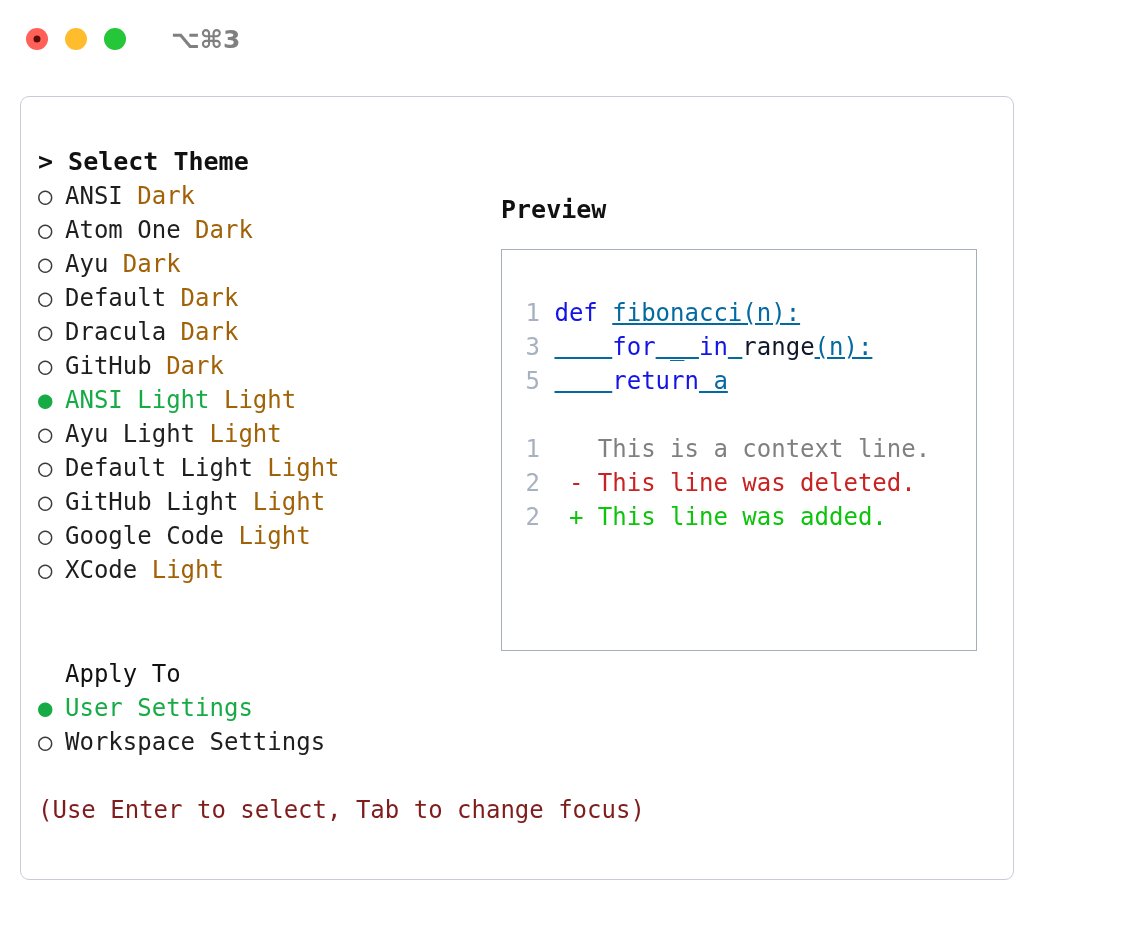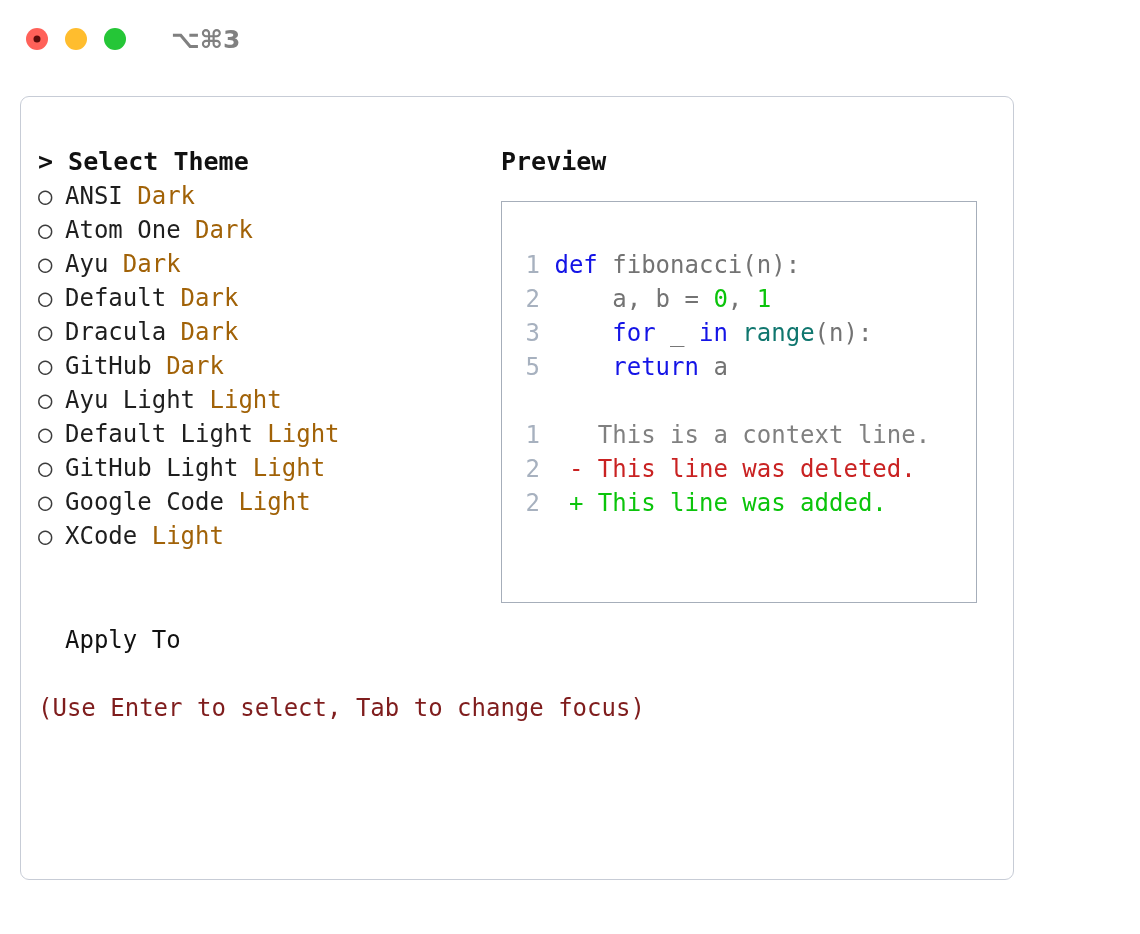--- a/index.html
+++ b/index.html
@@ -144,20 +144,21 @@
     left: 480px;
     top: 48px;
     width: 500px;
   }
   .preview-title {
     font-size: 25px;
     font-weight: bold;
     color: #111111;
     line-height: 34px;
     white-space: pre;
+    margin-top: 48px;
   }
   .preview-box {
     margin-top: 22px;
     width: 476px;
     height: 402px;
     border: 1px solid #a6aeba;
     box-sizing: border-box;
     background: #ffffff;
     padding: 46px 0 0 14px;
   }
@@ -167,23 +168,23 @@
     white-space: pre;
     color: #1a1a1a;
   }
   .ln {
     color: #a7b1bf;
     display: inline-block;
     width: 24px;
     text-align: right;
   }
   .tok-kw { color: #1414e6; }
-  .tok-fn { color: #0f766e; }
+  .tok-fn { color: #0f172a; }
   .tok-num { color: #0bc40b; }
-  .tok-plain { color: #737373; }
+  .tok-plain { color: #0369a1; text-decoration: underline; }
   .diff-gap { height: 34px; }
   .diff-ctx { color: #808080; }
   .diff-del { color: #c92222; }
   .diff-add { color: #0bc40b; }
 </style>
 </head>
 <body>
 
 <div id="app">
 
@@ -203,44 +204,48 @@
 
         <div class="section-header">&gt; Select Theme</div>
 
         <div id="theme-list">
             <div class="opt-row"><span class="marker">○</span><span class="opt-name">ANSI</span><span> </span><span class="opt-variant">Dark</span></div>
             <div class="opt-row"><span class="marker">○</span><span class="opt-name">Atom One</span><span> </span><span class="opt-variant">Dark</span></div>
             <div class="opt-row"><span class="marker">○</span><span class="opt-name">Ayu</span><span> </span><span class="opt-variant">Dark</span></div>
             <div class="opt-row"><span class="marker">○</span><span class="opt-name">Default</span><span> </span><span class="opt-variant">Dark</span></div>
             <div class="opt-row"><span class="marker">○</span><span class="opt-name">Dracula</span><span> </span><span class="opt-variant">Dark</span></div>
             <div class="opt-row"><span class="marker">○</span><span class="opt-name">GitHub</span><span> </span><span class="opt-variant">Dark</span></div>
+            <div class="opt-row selected"><span class="marker sel">●</span><span class="opt-name">ANSI Light</span><span> </span><span class="opt-variant">Light</span></div>
             <div class="opt-row"><span class="marker">○</span><span class="opt-name">Ayu Light</span><span> </span><span class="opt-variant">Light</span></div>
             <div class="opt-row"><span class="marker">○</span><span class="opt-name">Default Light</span><span> </span><span class="opt-variant">Light</span></div>
             <div class="opt-row"><span class="marker">○</span><span class="opt-name">GitHub Light</span><span> </span><span class="opt-variant">Light</span></div>
             <div class="opt-row"><span class="marker">○</span><span class="opt-name">Google Code</span><span> </span><span class="opt-variant">Light</span></div>
             <div class="opt-row"><span class="marker">○</span><span class="opt-name">XCode</span><span> </span><span class="opt-variant">Light</span></div>
           </div>
 
         <div class="spacer-line"></div>
 
         <div class="apply-header">Apply To</div>
 
+        <div id="apply-list">
+            <div class="opt-row selected"><span class="marker sel">●</span><span class="opt-name">User Settings</span></div>
+            <div class="opt-row"><span class="marker">○</span><span class="opt-name">Workspace Settings</span></div>
+          </div>
 
         <div class="spacer-line"></div>
 
         <div class="hint">(Use Enter to select, Tab to change focus)</div>
       </div>
 
       <div class="right-col">
         <div class="preview-title">Preview</div>
 
         <div class="preview-box">
           <div id="code-sample">
               <div class="code-line"><span class="ln">1</span><span> </span><span class="tok-kw">def </span><span class="tok-plain">fibonacci(n):</span></div>
-              <div class="code-line"><span class="ln">2</span><span> </span><span class="tok-plain">    a, b = </span><span class="tok-num">0</span><span class="tok-plain">, </span><span class="tok-num">1</span></div>
               <div class="code-line"><span class="ln">3</span><span> </span><span class="tok-plain">    </span><span class="tok-kw">for</span><span class="tok-plain"> _ </span><span class="tok-kw">in</span><span class="tok-plain"> </span><span class="tok-fn">range</span><span class="tok-plain">(n):</span></div>
               <div class="code-line"><span class="ln">5</span><span> </span><span class="tok-plain">    </span><span class="tok-kw">return</span><span class="tok-plain"> a</span></div>
             </div>
           <div class="diff-gap"></div>
           <div id="diff-sample">
               <div class="code-line"><span class="ln">1</span><span>  </span><span class="diff-ctx"> </span><span class="diff-ctx"> This is a context line.</span></div>
               <div class="code-line"><span class="ln">2</span><span>  </span><span class="diff-del">-</span><span class="diff-del"> This line was deleted.</span></div>
               <div class="code-line"><span class="ln">2</span><span>  </span><span class="diff-add">+</span><span class="diff-add"> This line was added.</span></div>
             </div>
         </div>

